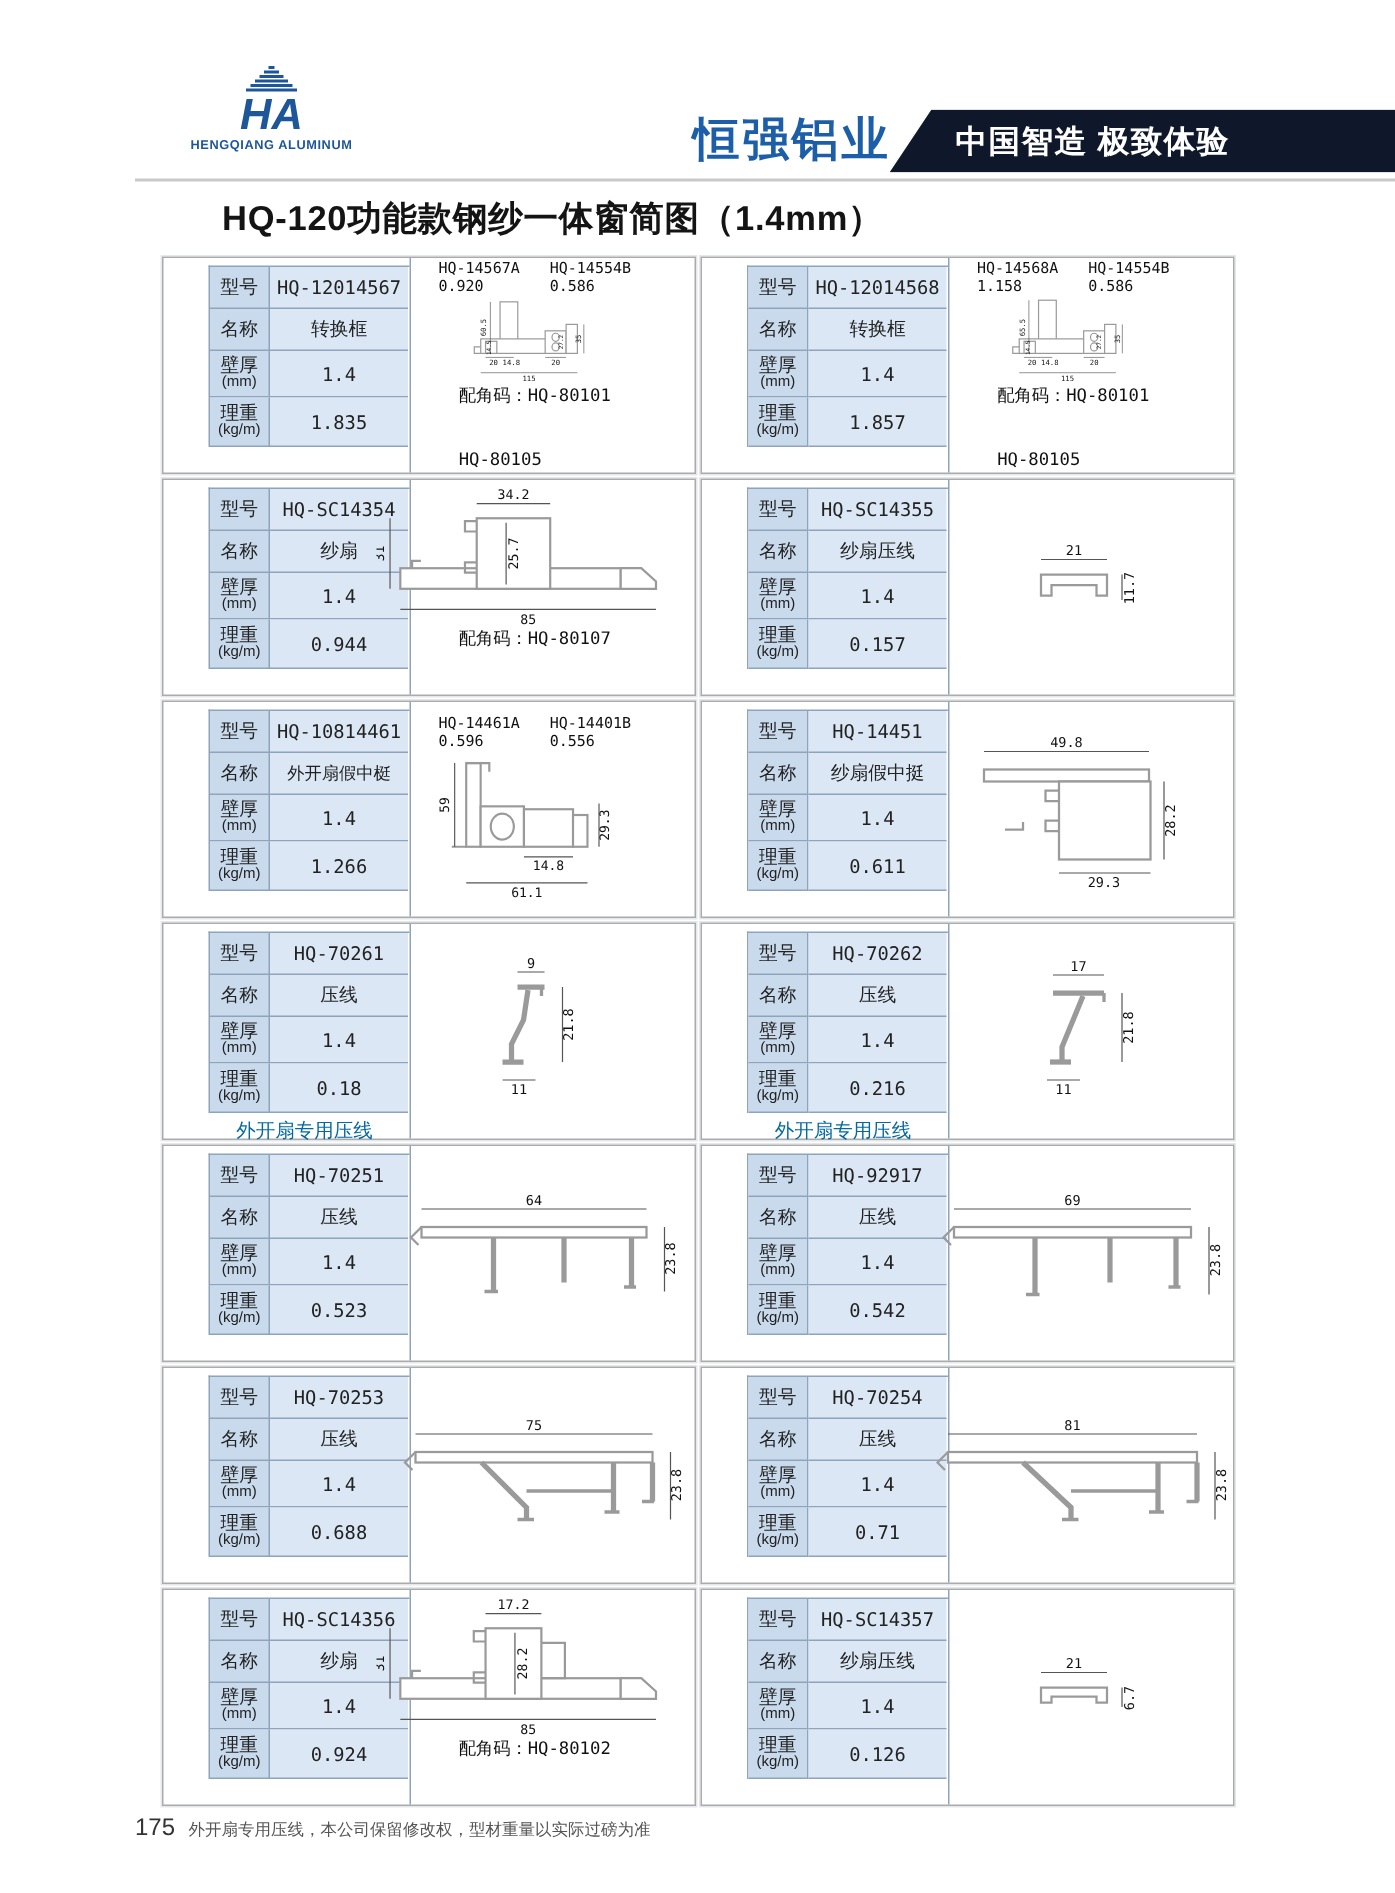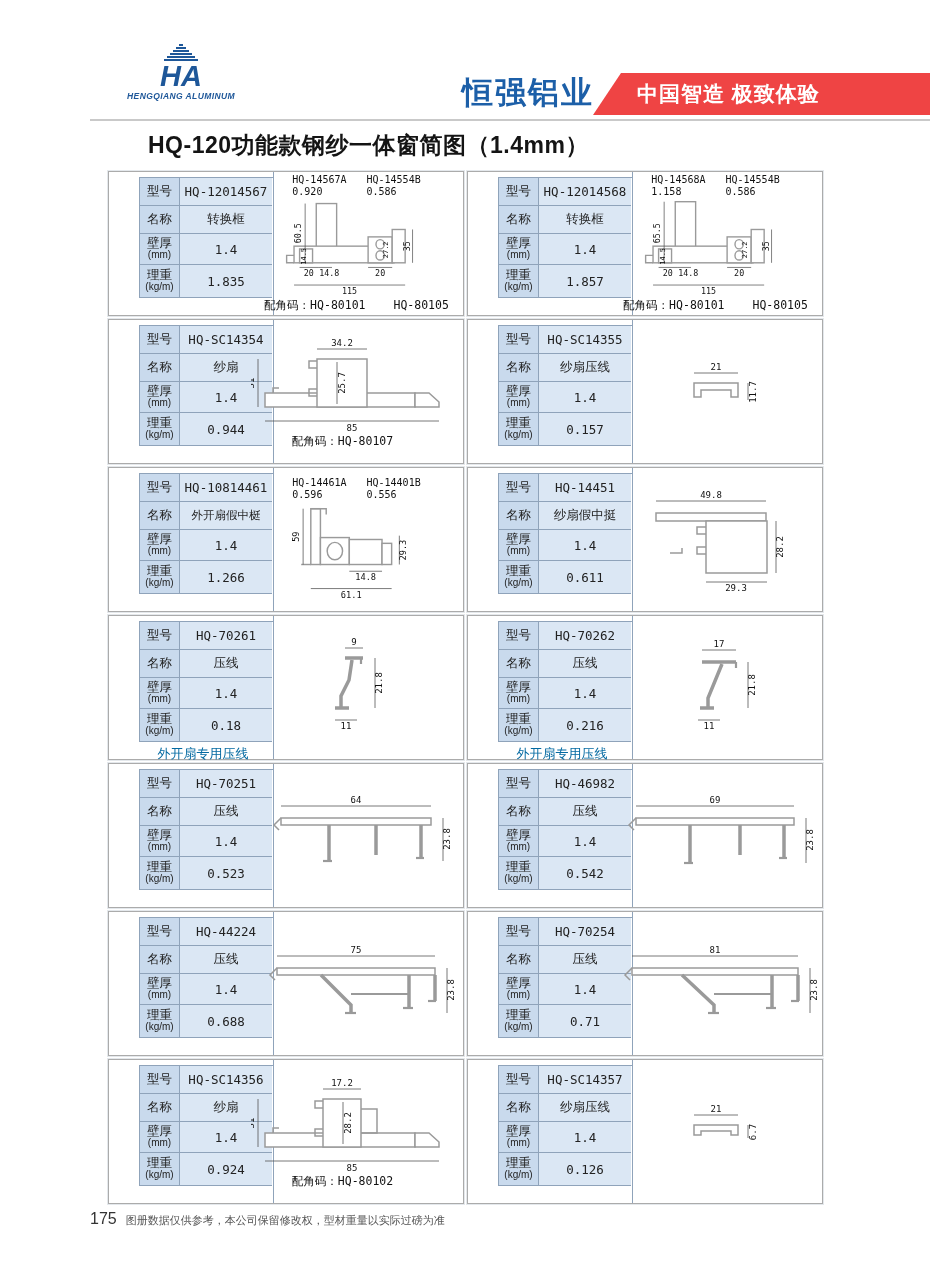--- a/index.html
+++ b/index.html
@@ -2,23 +2,23 @@
 <html><head>
 <meta charset="utf-8">
 <style>
   html,body{margin:0;padding:0;}
   body{width:930px;height:1262px;position:relative;background:#ffffff;
        font-family:"Liberation Sans",sans-serif;overflow:hidden;color:#222;}
 
   
   .logo{position:absolute;left:116px;top:44px;width:130px;text-align:center;}
   .logo svg{display:block;margin:0 auto;}
-  .brand-en{font-size:8.5px;font-weight:bold;color:#1e5799;letter-spacing:.4px;margin-top:1px;white-space:nowrap;font-style:italic;}
+  .brand-en{font-size:8.5px;font-weight:bold;color:#1e5799;letter-spacing:.4px;margin-top:1px;white-space:nowrap;}
   .brand-cn{position:absolute;left:462px;top:72px;font-size:31px;font-weight:bold;color:#1c5fa8;letter-spacing:2px;}
-  .banner{position:absolute;left:593px;top:73px;width:337px;height:42px;background:#ef4444;
+  .banner{position:absolute;left:593px;top:73px;width:337px;height:42px;background:#0f172a;
           clip-path:polygon(28px 0,100% 0,100% 100%,0 100%);
           display:flex;align-items:center;}
   .banner span{color:#fff;font-size:21px;font-weight:bold;margin-left:44px;letter-spacing:1px;white-space:nowrap;}
   .header-rule{position:absolute;left:90px;top:119px;width:840px;height:2px;background:#c9c9c9;}
   .page-title{position:absolute;left:108px;top:130px;font-size:23px;font-weight:bold;color:#141414;letter-spacing:.5px;margin-left:40px;}
 
   
   .grid{position:absolute;left:108px;top:171px;width:715px;display:grid;
         grid-template-columns:356px 356px;gap:3px;grid-auto-rows:145px;}
   .block{position:relative;background:#fff;border:1px solid #ababab;box-shadow:0 0 0 1px #e4e8ec;}
@@ -29,21 +29,21 @@
   .lbl{background:#c9daed;border-right:1px solid #8fa3ba;flex-direction:column;line-height:1.05;font-size:12.5px;}
   .lbl .sub{font-size:10px;}
   .val{background:#dbe7f4;font-family:"DejaVu Sans Mono","Liberation Mono",monospace;font-size:12.5px;}
   .note{height:24px;display:flex;align-items:center;justify-content:center;font-size:13px;color:#0369a1;}
 
   .draw{position:absolute;left:141px;right:0;top:0;bottom:0;display:flex;flex-direction:column;
         align-items:center;justify-content:center;padding:2px 0;}
   .subcodes{display:flex;gap:20px;font-family:"DejaVu Sans Mono","Liberation Mono",monospace;
             font-size:10px;line-height:1.2;color:#111;}
   .corner{font-family:"DejaVu Sans Mono","Liberation Mono",monospace;font-size:11.5px;color:#111;
-          display:flex;gap:28px;white-space:nowrap;}
+          display:flex;gap:28px;white-space:nowrap;flex-direction:column;}
 
   
   .p{fill:#fff;stroke:#9a9a9a;stroke-width:1.5;}
   .pl{fill:none;stroke:#9a9a9a;stroke-width:1.5;}
   .thick{fill:none;stroke:#9a9a9a;stroke-width:3.5;}
   .thin{fill:none;stroke:#9a9a9a;stroke-width:2.2;}
   .dim{stroke:#555;stroke-width:.8;}
   .dt{font-size:9px;fill:#111;font-family:"DejaVu Sans Mono","Liberation Mono",monospace;text-anchor:middle;}
   .dts{font-size:7.5px;fill:#111;font-family:"DejaVu Sans Mono","Liberation Mono",monospace;text-anchor:middle;}
 
@@ -453,21 +453,21 @@
         <line class="dim" x1="192" y1="28" x2="192" y2="71"></line>
         <text class="dt" transform="rotate(-90 199 49)" x="199" y="49">23.8</text>
       </svg>
     </div>
   </section>
 
   <section class="block">
     <div class="spec-col">
       <div class="spec">
         <div class="lbl">型号</div>
-        <div class="val">HQ-46982</div>
+        <div class="val">HQ-92917</div>
         <div class="lbl">名称</div>
         <div class="val">压线</div>
         <div class="lbl">
             <span>壁厚</span>
             <span class="sub">(mm)</span>
           </div>
         <div class="val">1.4</div>
         <div class="lbl">
             <span>理重</span>
             <span class="sub">(kg/m)</span>
@@ -490,21 +490,21 @@
         <line class="dim" x1="196" y1="28" x2="196" y2="73"></line>
         <text class="dt" transform="rotate(-90 203 50)" x="203" y="50">23.8</text>
       </svg>
     </div>
   </section>
 
   <section class="block">
     <div class="spec-col">
       <div class="spec">
         <div class="lbl">型号</div>
-        <div class="val">HQ-44224</div>
+        <div class="val">HQ-70253</div>
         <div class="lbl">名称</div>
         <div class="val">压线</div>
         <div class="lbl">
             <span>壁厚</span>
             <span class="sub">(mm)</span>
           </div>
         <div class="val">1.4</div>
         <div class="lbl">
             <span>理重</span>
             <span class="sub">(kg/m)</span>
@@ -644,14 +644,14 @@
         <line class="dim" x1="138" y1="28" x2="138" y2="41"></line>
         <text class="dt" transform="rotate(-90 146 35)" x="146" y="35">6.7</text>
       </svg>
     </div>
   </section>
 
 </div>
 
 <div class="footer">
   <span class="page-no">175</span>
-  <span class="foot-note">图册数据仅供参考，本公司保留修改权，型材重量以实际过磅为准</span>
+  <span class="foot-note">外开扇专用压线，本公司保留修改权，型材重量以实际过磅为准</span>
 </div>
 
 </body></html>

